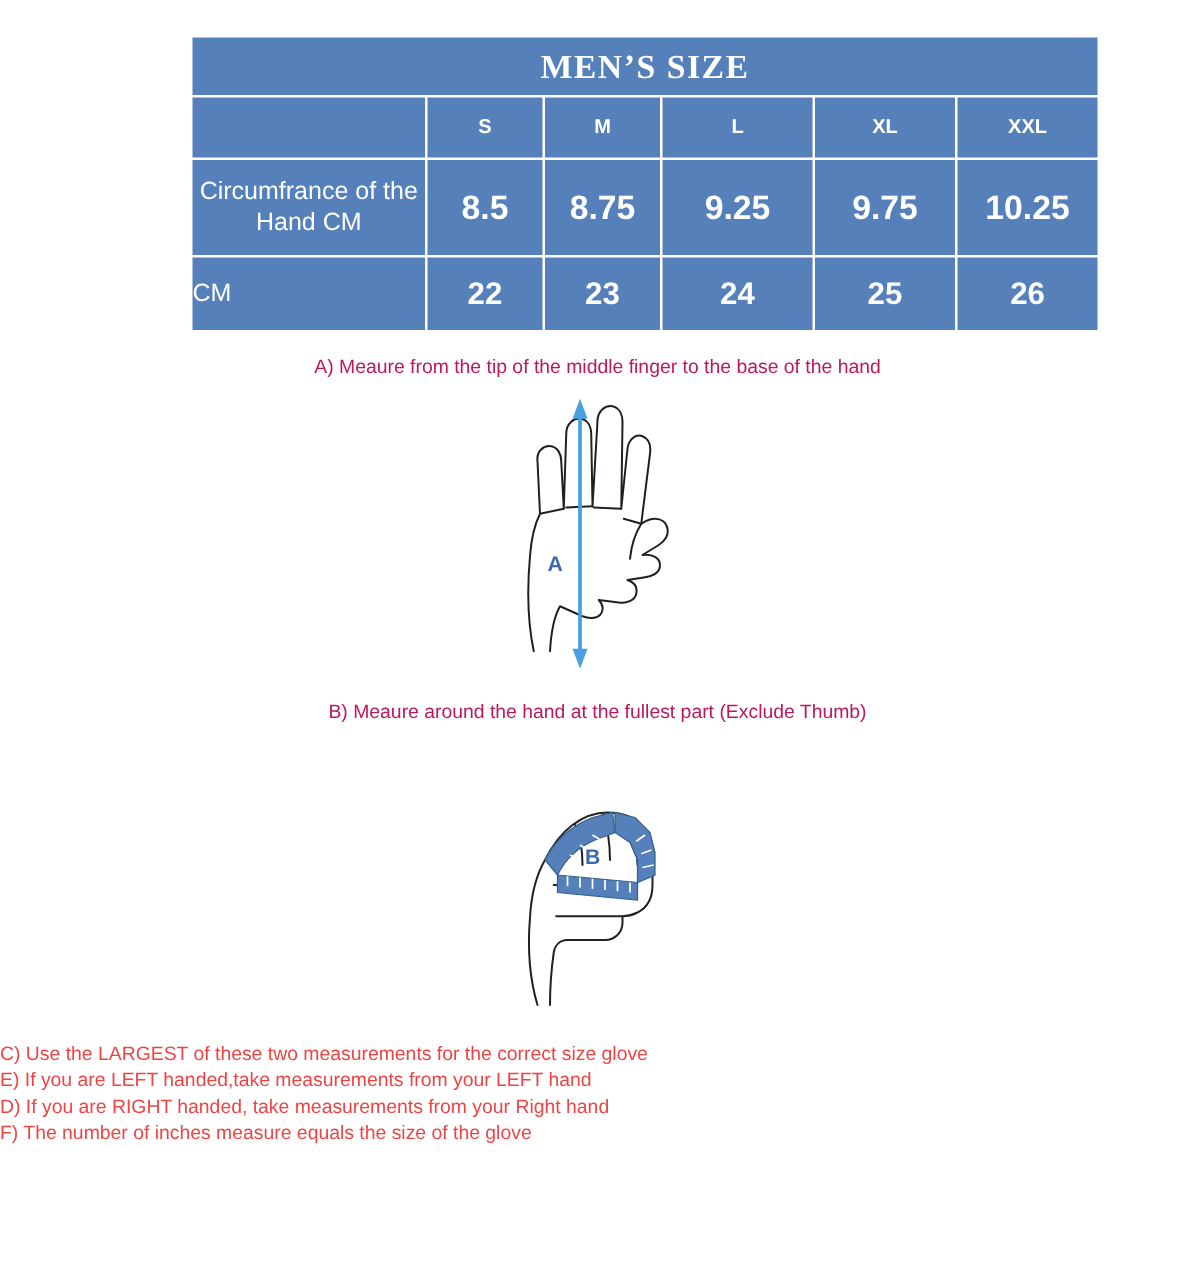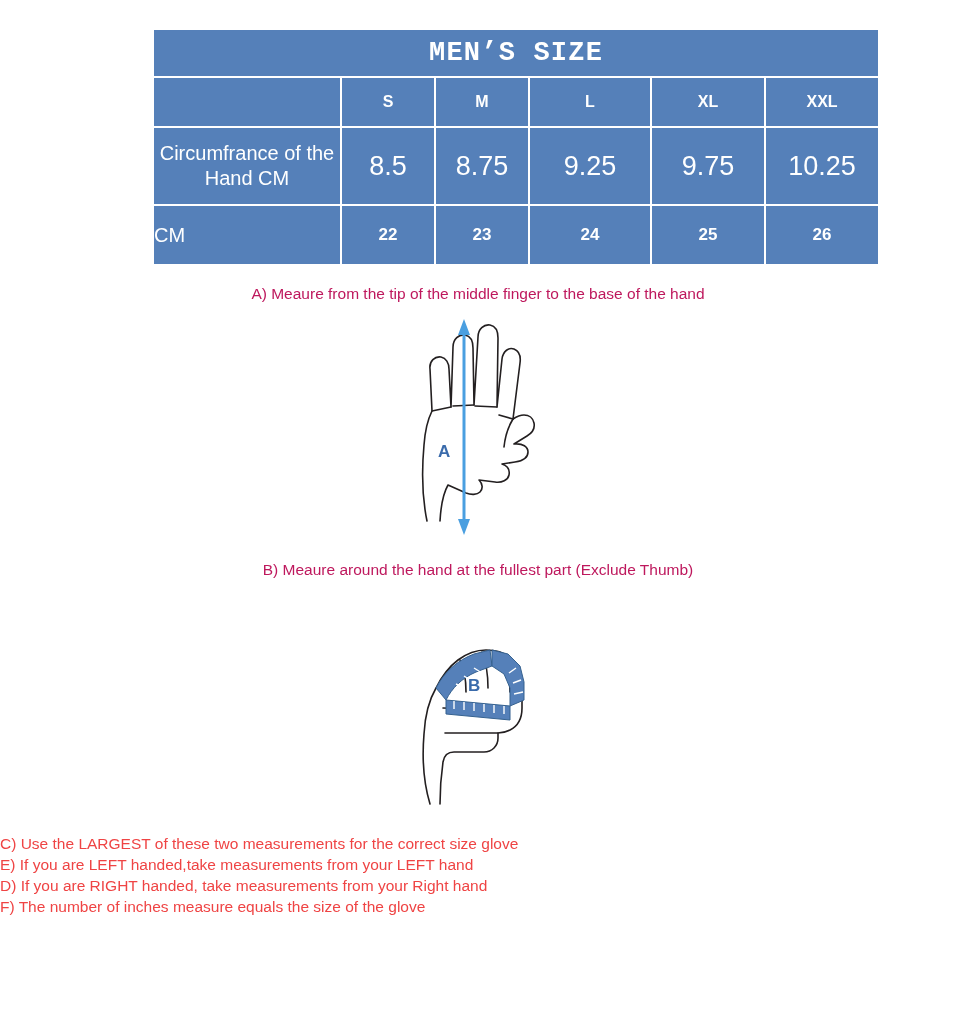--- a/index.html
+++ b/index.html
@@ -36,21 +36,21 @@
   }
   table.size-table td {
     background: #5580b9;
     color: #ffffff;
     text-align: center;
     vertical-align: middle;
     padding: 0;
   }
   .title-cell {
     height: 46px;
-    font-family: Liberation Mono, monospace;
+    font-family: Liberation Serif, serif;
     font-weight: bold;
     font-size: 27px;
     letter-spacing: 1.2px;
   }
   .hdr-blank {
     height: 48px;
   }
   .hdr {
     height: 48px;
     font-size: 16px;
@@ -64,25 +64,25 @@
     line-height: 1.25;
     height: 76px;
   }
   .row-label.center {
     text-align: left;
     padding-left: 0;
     height: 58px;
   }
   .val-big {
     font-size: 27px;
-    font-weight: normal;
+    font-weight: bold;
     height: 76px;
   }
   .val-mid {
-    font-size: 17px;
+    font-size: 25px;
     font-weight: bold;
     height: 58px;
   }
   col.c0 { width: 186px; }
   col.c1 { width: 92px; }
   col.c2 { width: 92px; }
   col.c3 { width: 120px; }
   col.c4 { width: 112px; }
   col.c5 { width: 112px; }
 

